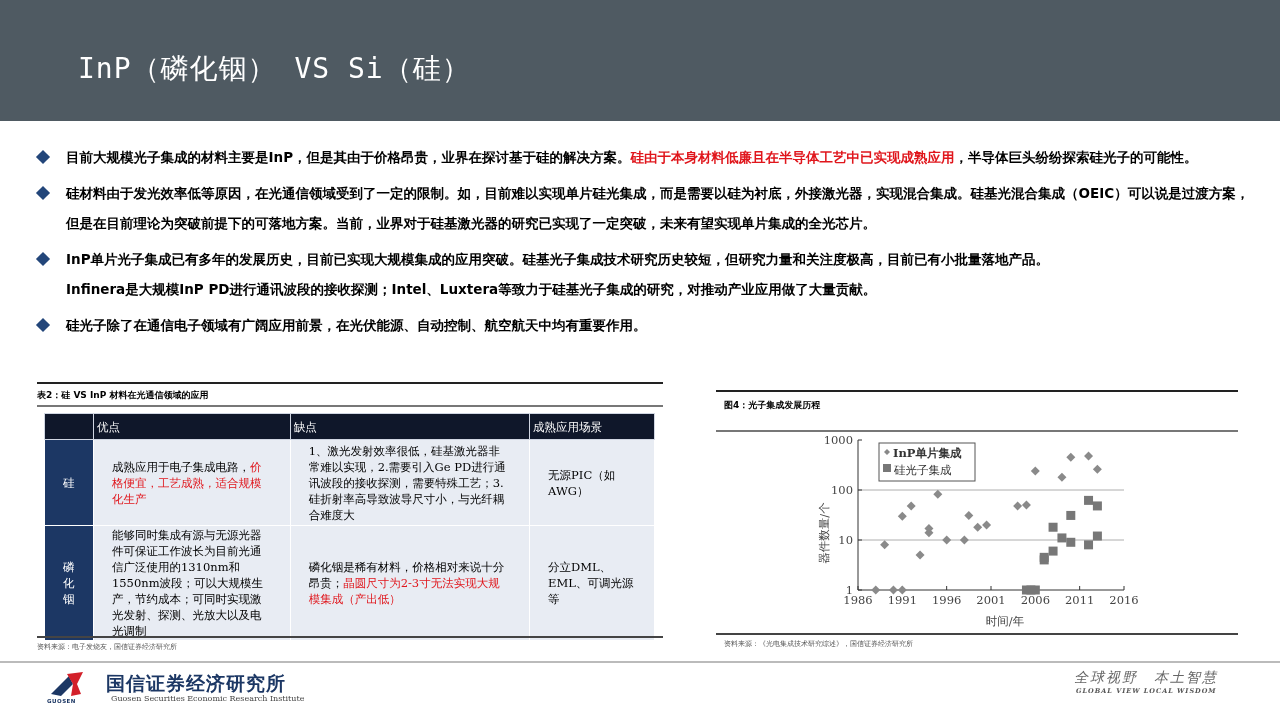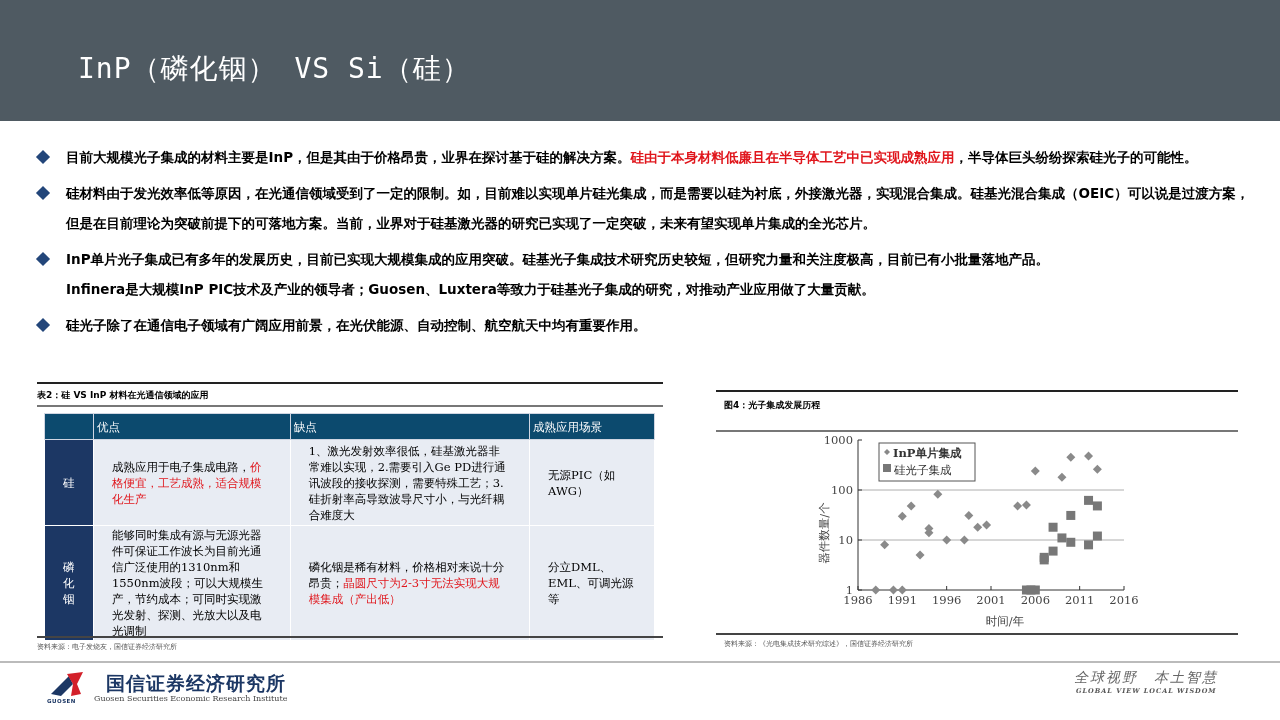--- a/index.html
+++ b/index.html
@@ -12,40 +12,40 @@
   .bullets { position: absolute; left: 34px; top: 142px; width: 1222px; }
   .bullet { position: relative; padding-left: 32px; font-size: 13.5px; font-weight: bold; line-height: 30px; margin-bottom: 6px; }
   .bullet .diamond { position: absolute; left: 4px; top: 10px; width: 10px; height: 10px; background: #23467a; transform: rotate(45deg); }
   .bullet .red { color: #e0161c; margin-top: 18px; }
 
   .table-block { position: absolute; left: 37px; top: 382px; width: 626px; }
   .caption-rule-top { height: 2px; background: #222; }
   .caption { font-size: 9px; font-weight: bold; padding: 5px 0 4px 0; height: 21px; }
   .caption-rule-bottom { height: 2px; background: #777; }
   table.cmp { position: absolute; left: 7px; top: 31px; width: 611px; border-collapse: collapse; font-family: "DejaVu Serif", serif; font-size: 11.5px; line-height: 16px; }
-  table.cmp th { background: #0c4a6e; color: #fff; font-weight: normal; text-align: left; padding: 2px 3px; height: 26px; border: 1px solid #d0d6e2; }
+  table.cmp th { background: #0f172a; color: #fff; font-weight: normal; text-align: left; padding: 2px 3px; height: 26px; border: 1px solid #d0d6e2; }
   table.cmp td { background: #e8ecf3; padding: 1px 18px; vertical-align: middle; border: 1px solid #ffffff; }
   table.cmp td.rowhead { background: #1c3764; color: #fff; }
   table.cmp .red { color: #e0161c; }
   .source-rule { position: absolute; left: 0; top: 254px; width: 626px; height: 2px; background: #444; }
   .source { position: absolute; left: 0; top: 260px; font-size: 7px; color: #555; }
 
   .fig-block { position: absolute; left: 716px; top: 390px; width: 522px; }
   .fig-rule-top { height: 2px; background: #222; }
   .fig-caption { font-size: 9px; font-weight: bold; padding: 7px 0 5px 8px; height: 38px; }
   .fig-rule-bottom { height: 2px; background: #777; }
   .fig-source-rule { position: absolute; left: 0; top: 243px; width: 522px; height: 2px; background: #444; }
   .fig-source { position: absolute; left: 8px; top: 249px; font-size: 7px; color: #555; }
   .chart { position: absolute; left: 800px; top: 420px; width: 350px; height: 210px; }
 
   .footer-rule { position: absolute; left: 0; top: 661px; width: 1280px; height: 2px; background: #bbb; }
   .logo { position: absolute; left: 47px; top: 670px; width: 60px; height: 36px; }
   .logo .word { position: absolute; left: 0px; top: 28px; font-size: 5.5px; font-weight: bold; color: #1c3764; letter-spacing: 0.5px; }
   .brand-cn { position: absolute; left: 106px; top: 671px; font-family: "DejaVu Serif", serif; font-size: 19px; font-weight: bold; color: #1c3764; letter-spacing: 1px; }
-  .brand-en { position: absolute; left: 94px; top: 694px; font-family: "DejaVu Serif", serif; font-size: 8px; color: #444; }
+  .brand-en { position: absolute; left: 111px; top: 694px; font-family: "DejaVu Serif", serif; font-size: 8px; color: #444; }
   .slogan-cn { position: absolute; left: 1074px; top: 669px; font-family: "DejaVu Serif", serif; font-size: 14px; color: #666; font-style: italic; letter-spacing: 2px; }
   .slogan-en { position: absolute; left: 1076px; top: 687px; font-family: "DejaVu Serif", serif; font-size: 6.5px; color: #555; font-weight: bold; font-style: italic; letter-spacing: 1px; }
 </style>
 </head>
 <body>
 
 <div class="header">
   <div class="title">InP（磷化铟） VS Si（硅）</div>
 </div>
 
@@ -54,21 +54,21 @@
     <span class="diamond"></span>
     <span>目前大规模光子集成的材料主要是InP，但是其由于价格昂贵，业界在探讨基于硅的解决方案。</span><span class="red">硅由于本身材料低廉且在半导体工艺中已实现成熟应用</span><span>，半导体巨头纷纷探索硅光子的可能性。</span>
   </div>
   <div class="bullet">
     <span class="diamond"></span>
     <span>硅材料由于发光效率低等原因，在光通信领域受到了一定的限制。如，目前难以实现单片硅光集成，而是需要以硅为衬底，外接激光器，实现混合集成。硅基光混合集成（OEIC）可以说是过渡方案，但是在目前理论为突破前提下的可落地方案。当前，业界对于硅基激光器的研究已实现了一定突破，未来有望实现单片集成的全光芯片。</span>
   </div>
   <div class="bullet">
     <span class="diamond"></span>
     <div>InP单片光子集成已有多年的发展历史，目前已实现大规模集成的应用突破。硅基光子集成技术研究历史较短，但研究力量和关注度极高，目前已有小批量落地产品。</div>
-    <div>Infinera是大规模InP PIC技术及产业的领导者；Guosen、Luxtera等致力于硅基光子集成的研究，对推动产业应用做了大量贡献。</div>
+    <div>Infinera是大规模InP PD进行通讯波段的接收探测；Intel、Luxtera等致力于硅基光子集成的研究，对推动产业应用做了大量贡献。</div>
   </div>
   <div class="bullet">
     <span class="diamond"></span>
     <span>硅光子除了在通信电子领域有广阔应用前景，在光伏能源、自动控制、航空航天中均有重要作用。</span>
   </div>
 </div>
 
 <div class="table-block">
   <div class="caption-rule-top"></div>
   <div class="caption">表2：硅 VS InP 材料在光通信领域的应用</div>

